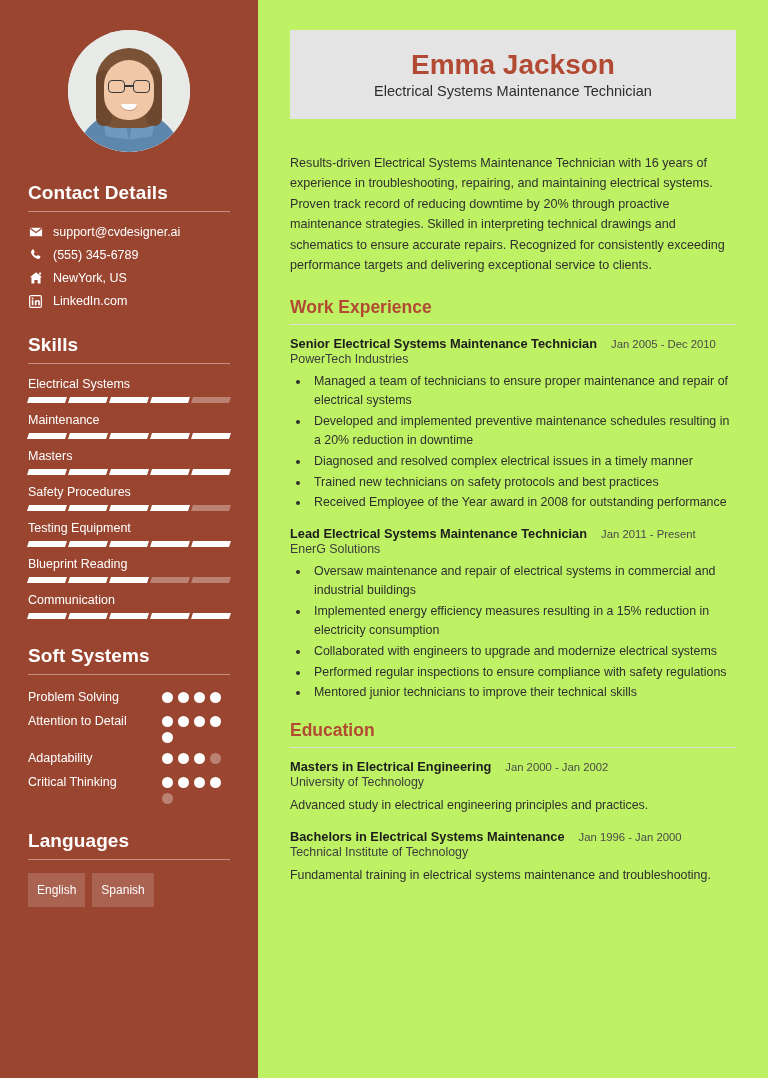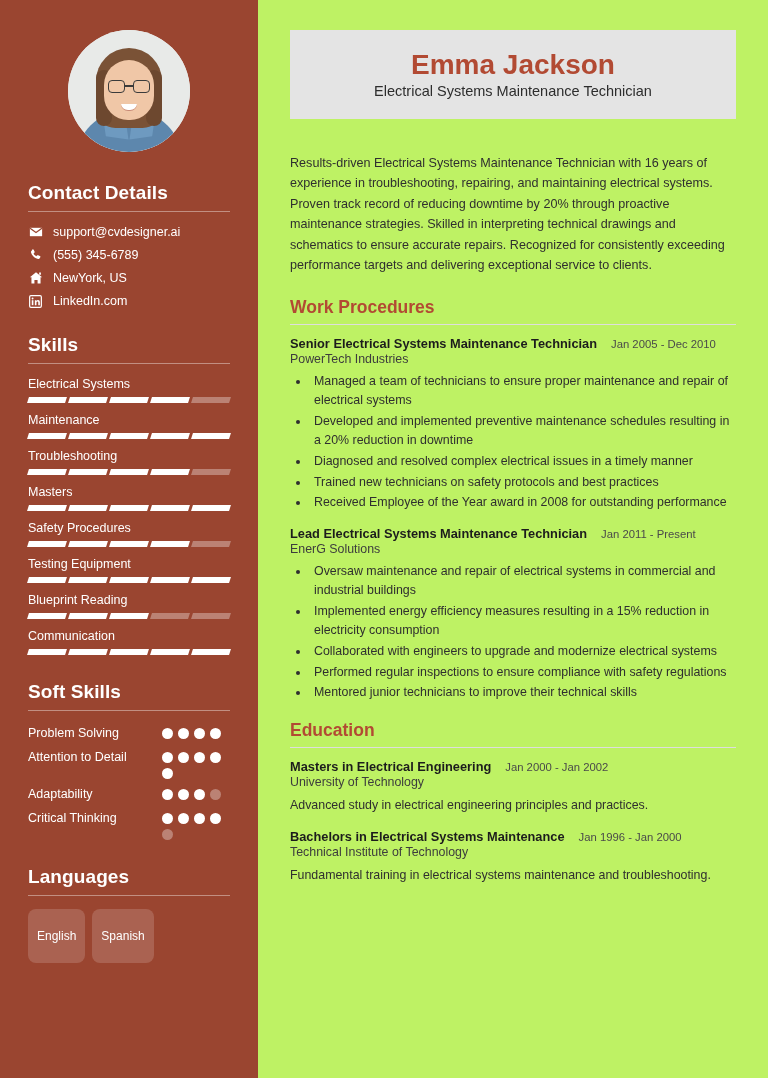--- a/index.html
+++ b/index.html
@@ -163,22 +163,22 @@
   }
   .dot.off { background: rgba(255,255,255,0.33); }
 
   .lang-wrap {
     display: flex;
     flex-wrap: wrap;
     gap: 7px;
   }
   .lang-tag {
     background: rgba(255,255,255,0.16);
-    border-radius: 8px;
-    padding: 20px 9px;
+    border-radius: 0;
+    padding: 10px 9px;
     font-size: 12px;
     color: #ffffff;
   }
 
   
   .main {
     flex: 1;
     padding: 30px 32px 0 32px;
     background: #bef264;
   }
@@ -348,30 +348,20 @@
             <div class="skill-name">Maintenance</div>
             <div class="seg-bar">
               <span class="seg"></span>
               <span class="seg"></span>
               <span class="seg"></span>
               <span class="seg"></span>
               <span class="seg"></span>
             </div>
           </div>
           <div class="skill-item">
-            <div class="skill-name">Troubleshooting</div>
-            <div class="seg-bar">
-              <span class="seg"></span>
-              <span class="seg"></span>
-              <span class="seg"></span>
-              <span class="seg"></span>
-              <span class="seg off"></span>
-            </div>
-          </div>
-          <div class="skill-item">
             <div class="skill-name">Masters</div>
             <div class="seg-bar">
               <span class="seg"></span>
               <span class="seg"></span>
               <span class="seg"></span>
               <span class="seg"></span>
               <span class="seg"></span>
             </div>
           </div>
           <div class="skill-item">
@@ -411,21 +401,21 @@
               <span class="seg"></span>
               <span class="seg"></span>
               <span class="seg"></span>
               <span class="seg"></span>
             </div>
           </div>
         </div>
     </div>
 
     <div class="side-block">
-      <div class="side-heading">Soft Skills</div>
+      <div class="side-heading">Soft Systems</div>
       <div class="side-rule"></div>
       <div id="soft-list">
           <div class="soft-item">
             <span class="soft-name">Problem Solving</span>
             <span class="dots">
               <span class="dot"></span>
               <span class="dot"></span>
               <span class="dot"></span>
               <span class="dot"></span>
             </span>
@@ -476,21 +466,21 @@
   <main class="main">
 
     <div class="name-card">
       <div class="cand-name">Emma Jackson</div>
       <div class="cand-role">Electrical Systems Maintenance Technician</div>
     </div>
 
     <p class="summary">Results-driven Electrical Systems Maintenance Technician with 16 years of experience in troubleshooting, repairing, and maintaining electrical systems. Proven track record of reducing downtime by 20% through proactive maintenance strategies. Skilled in interpreting technical drawings and schematics to ensure accurate repairs. Recognized for consistently exceeding performance targets and delivering exceptional service to clients.</p>
 
     <section class="section">
-      <div class="sec-heading">Work Procedures</div>
+      <div class="sec-heading">Work Experience</div>
       <div class="sec-rule"></div>
       <div id="work-list">
           <div class="entry">
             <div class="entry-head">
               <span class="entry-title">Senior Electrical Systems Maintenance Technician</span>
               <span class="entry-date">Jan 2005 - Dec 2010</span>
             </div>
             <div class="entry-org">PowerTech Industries</div>
             <ul class="bullets">
               <li>Managed a team of technicians to ensure proper maintenance and repair of electrical systems</li>

